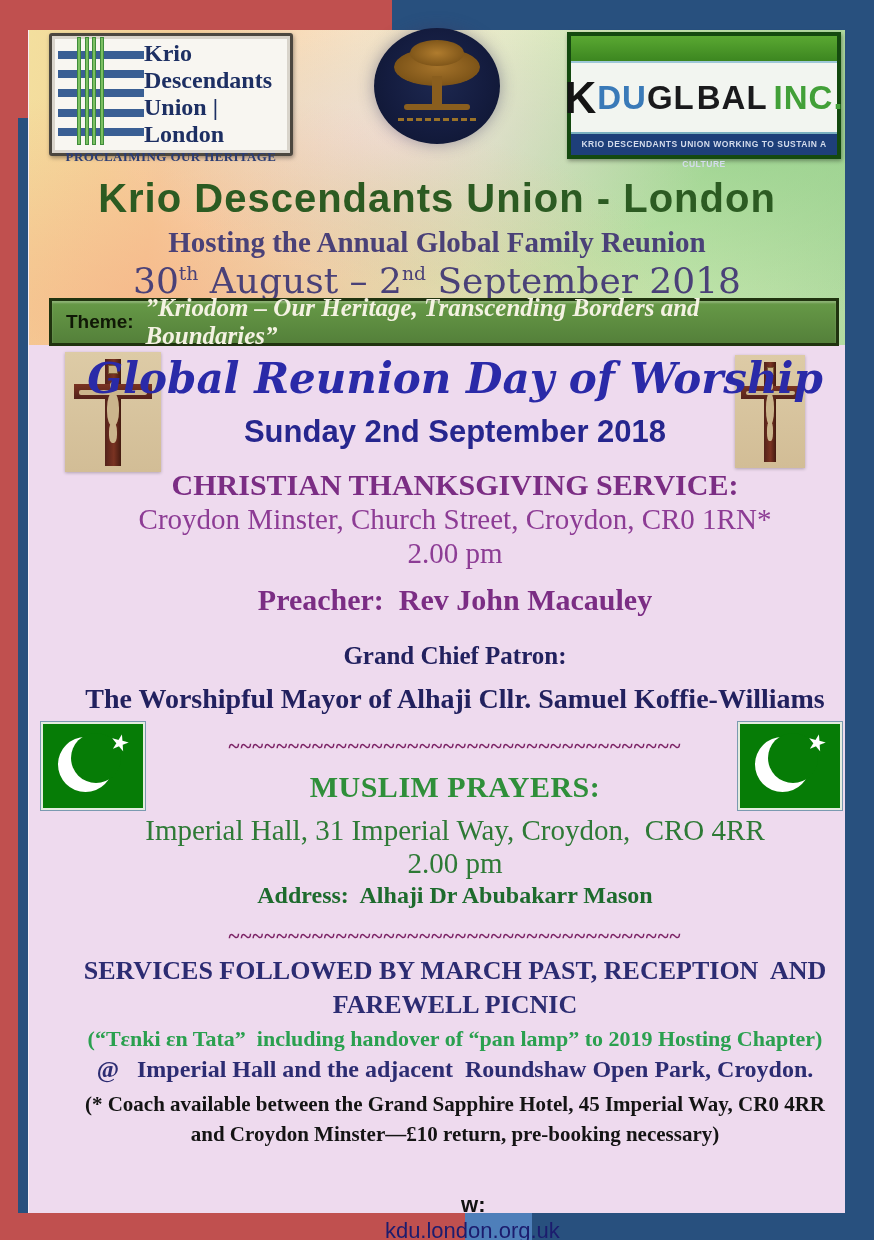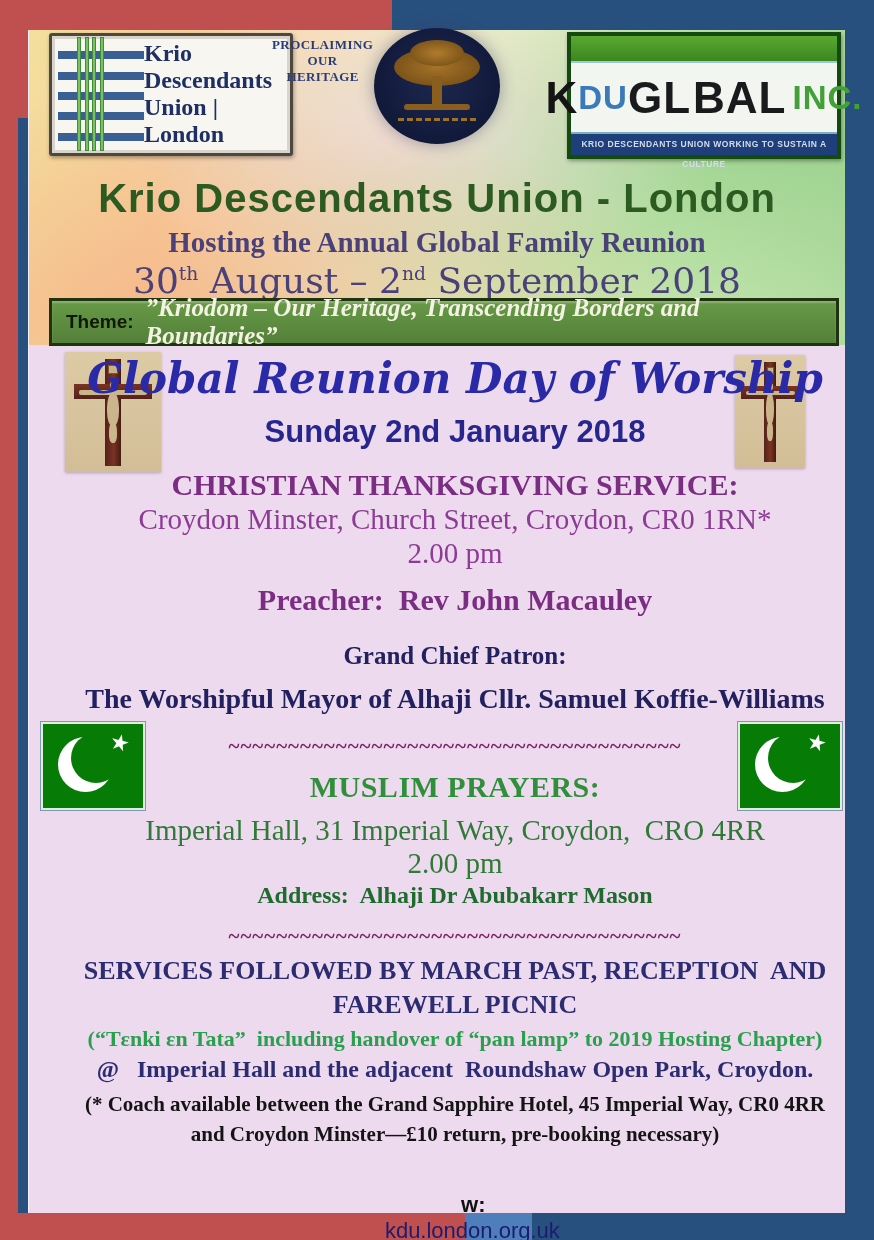--- a/index.html
+++ b/index.html
@@ -25,21 +25,21 @@
     background:
       radial-gradient(ellipse at 16% 88%, rgba(246,168,128,.55), transparent 55%),
       radial-gradient(ellipse at 46% 34%, rgba(255,219,235,.6), transparent 50%),
       radial-gradient(ellipse at 86% 38%, rgba(148,208,138,.75), transparent 60%),
       radial-gradient(ellipse at 70% 92%, rgba(188,228,168,.7), transparent 55%),
       linear-gradient(100deg,#f3df9e 0%,#f6cf9a 18%,#f7e3c0 38%,#eef0cc 55%,#cfe8b4 75%,#aed79e 100%);}
 
   
   .logo-london{position:absolute;left:20px;top:3px;width:238px;height:117px;background:#f8f6f1;
     border:3px solid #4c473f;box-shadow:inset 0 0 0 3px #d9d4cb,1px 2px 4px rgba(0,0,0,.35);
-    border-radius:3px;display:flex;flex-direction:row;}
+    border-radius:3px;display:flex;flex-direction:column;}
   .ll-main{flex:1;display:flex;}
   .ll-emblem{position:relative;width:86px;margin:4px 0 0 6px;}
   .ll-emblem .hb{position:absolute;left:0;right:0;height:8px;background:#3a5f94;}
   .ll-emblem .vb{position:absolute;top:-3%;bottom:2%;width:4.5%;background:#7cc062;box-shadow:inset 0 0 0 1px #3f8c3a;}
   .ll-text{flex:1;color:#1d2f63;font-weight:bold;font-size:24px;line-height:1.12;padding-top:4px;}
   .ll-tagline{color:#2a3c74;font-size:13px;font-weight:bold;text-align:center;letter-spacing:.4px;padding:1px 0 3px;}
 
   
   .logo-tree{position:absolute;left:345px;top:-2px;width:126px;height:116px;border-radius:50%;
     background:radial-gradient(circle at 50% 45%, #1d2850 0%, #141c3f 55%, #0d142e 100%);
@@ -52,21 +52,21 @@
   .tree-roots{position:absolute;left:30px;top:76px;width:66px;height:6px;border-radius:3px;background:#8a5e1e;}
   .tree-textline{position:absolute;left:24px;top:90px;width:78px;height:0;border-top:3px dashed #9a7228;}
 
   
   .logo-global{position:absolute;right:4px;top:2px;width:266px;height:119px;background:#f2f5f0;
     border:4px solid #14490f;box-shadow:1px 2px 4px rgba(0,0,0,.35);display:flex;flex-direction:column;}
   .lg-topbar{height:25px;background:linear-gradient(#5aa832,#3c8620);border-bottom:2px solid #9ec8d8;}
   .lg-mid{flex:1;display:flex;align-items:center;justify-content:center;font-family:"Liberation Sans",sans-serif;font-weight:bold;letter-spacing:1px;}
   .lg-k{font-size:44px;color:#141414;}
   .lg-du{font-size:33px;color:#3a7ab8;}
-  .lg-bl{font-size:44px;color:#1a1a1c;}
+  .lg-bl{font-size:33px;color:#1a1a1c;}
   .lg-inc{font-size:33px;color:#42a038;margin-left:6px;}
   .lg-globe{display:inline-block;width:27px;height:27px;border-radius:50%;margin:0 1px;
     background:radial-gradient(circle at 52% 46%, #16451e 0 38%, #d8e8da 40% 100%);
     box-shadow:inset 0 0 0 2px #222;}
   .lg-bottombar{height:21px;background:#1e3f7a;border-top:2px solid #7ab0c0;color:#d4dcec;
     font-family:"Liberation Sans",sans-serif;font-weight:bold;font-size:8.5px;letter-spacing:.5px;
     text-align:center;line-height:20px;}
 
   
   .header-title{position:absolute;top:146px;left:0;right:0;text-align:center;
@@ -216,21 +216,21 @@
       <div class="cx-v"></div>
         <div class="cx-h"></div>
         <div class="cx-plaque"></div>
       <div class="cx-head"></div>
         <div class="cx-arms"></div>
         <div class="cx-body"></div>
         <div class="cx-legs"></div>
     </div>
 
     <div class="abs-line l-script">Global Reunion Day of Worship</div>
-    <div class="abs-line l-sunday">Sunday 2nd January 2018</div>
+    <div class="abs-line l-sunday">Sunday 2nd September 2018</div>
 
     <div class="abs-line l-christian">CHRISTIAN THANKSGIVING SERVICE:</div>
     <div class="abs-line l-venue1">Croydon Minster, Church Street, Croydon, CR0 1RN*</div>
     <div class="abs-line l-time1">2.00 pm</div>
     <div class="abs-line l-preacher">Preacher:  Rev John Macauley</div>
     <div class="abs-line l-patronlabel">Grand Chief Patron:</div>
     <div class="abs-line l-patron">The Worshipful Mayor of Alhaji Cllr. Samuel Koffie-Williams</div>
 
     <div class="abs-line l-divider l-div1">~~~~~~~~~~~~~~~~~~~~~~~~~~~~~~~~~~~~~~</div>
 

